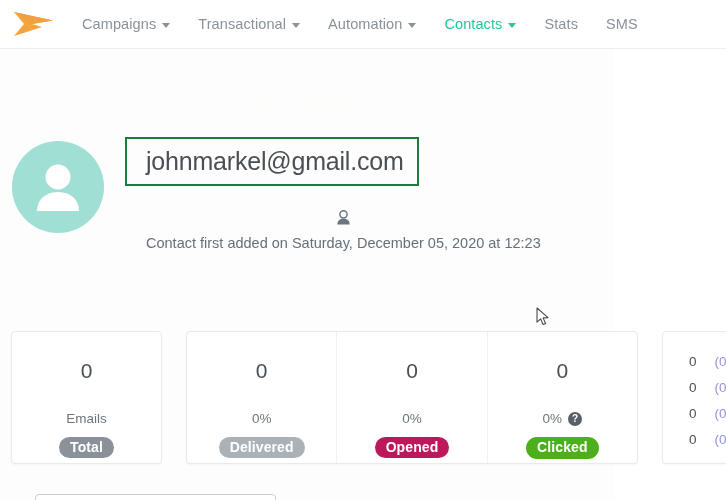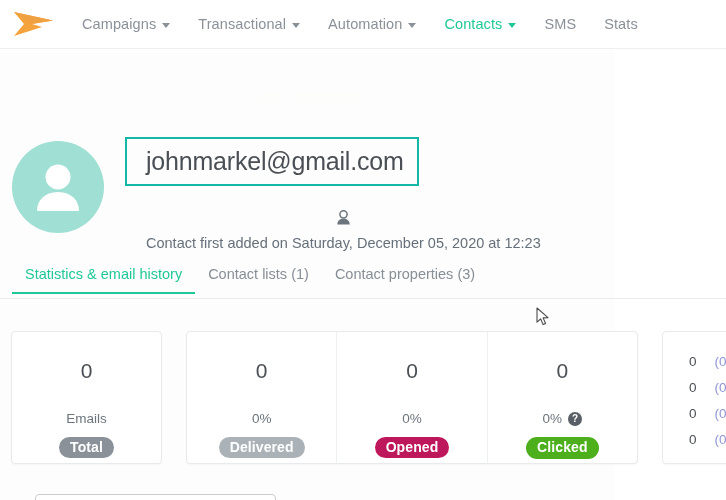--- a/index.html
+++ b/index.html
@@ -56,21 +56,21 @@
   
   .avatar {
     position: absolute; left: 12px; top: 141px;
     width: 92px; height: 92px; border-radius: 50%;
     background: #9fdfd4;
     display: flex; align-items: center; justify-content: center;
   }
   .email-box {
     position: absolute; left: 125px; top: 137px;
     width: 294px; height: 49px;
-    border: 2px solid #14b8a6;
+    border: 2px solid #15803d;
     display: flex; align-items: center;
     padding-left: 19px;
   }
   .email-text {
     font-size: 25px; color: #4a4f55; font-weight: 400; letter-spacing: -.2px;
   }
   .added-line {
     position: absolute; left: 146px; top: 210px;
     display: flex; align-items: center; gap: 9px; flex-direction: column;
   }
@@ -180,24 +180,24 @@
       </div>
       <div class="nav-item">
         <span>Automation</span>
         <i class="caret"></i>
       </div>
       <div class="nav-item active">
         <span>Contacts</span>
         <i class="caret"></i>
       </div>
       <div class="nav-item">
+        <span>Stats</span>
+      </div>
+      <div class="nav-item">
         <span>SMS</span>
-      </div>
-      <div class="nav-item">
-        <span>Stats</span>
       </div>
     </div>
   </div>
 
   <div class="ghost-crumb">
     <span class="gc1"></span>
     <span class="gc2"></span>
   </div>
 
   <div class="avatar">
@@ -212,31 +212,20 @@
   </div>
 
   <div class="added-line">
     <svg width="15" height="16" viewBox="0 0 15 16">
       <circle cx="7.5" cy="4.3" r="3.6" fill="none" stroke="#6c757d" stroke-width="1.5"></circle>
       <path d="M1.3 14.6 C1.3 10.6 4 8.8 7.5 8.8 C11 8.8 13.7 10.6 13.7 14.6 Z" fill="#6c757d"></path>
     </svg>
     <span class="added-text">Contact first added on Saturday, December 05, 2020 at 12:23</span>
   </div>
 
-  <div class="tabs">
-    <div class="tab active">
-      <span>Statistics &amp; email history</span>
-    </div>
-    <div class="tab">
-      <span>Contact lists (1)</span>
-    </div>
-    <div class="tab">
-      <span>Contact properties (3)</span>
-    </div>
-  </div>
 
   <div class="card" id="card-total">
     <div class="cell-inner">
       <span class="stat-num">0</span>
       <span class="stat-sub">Emails</span>
       <span class="badge" style="background:#8a9199">Total</span>
     </div>
   </div>
 
   <div class="card" id="card-group">

